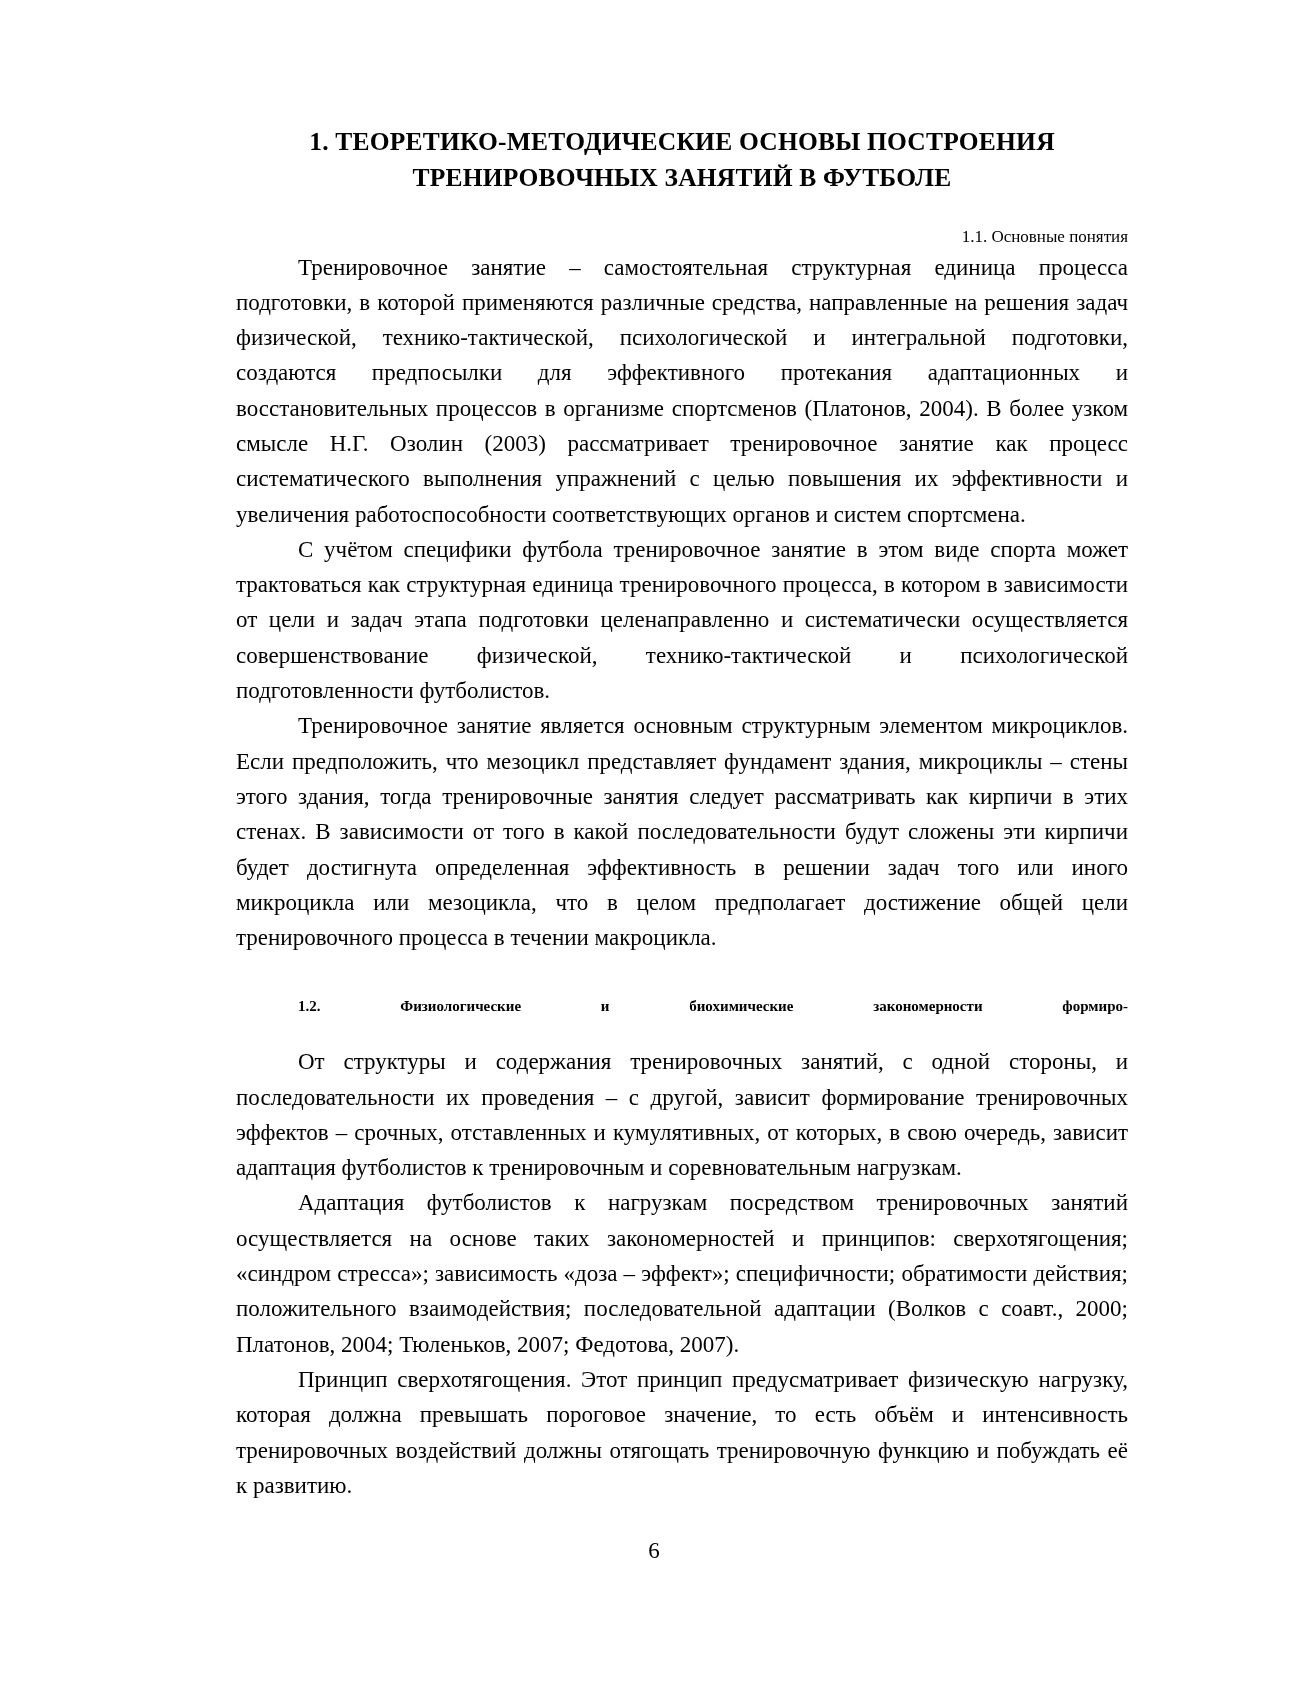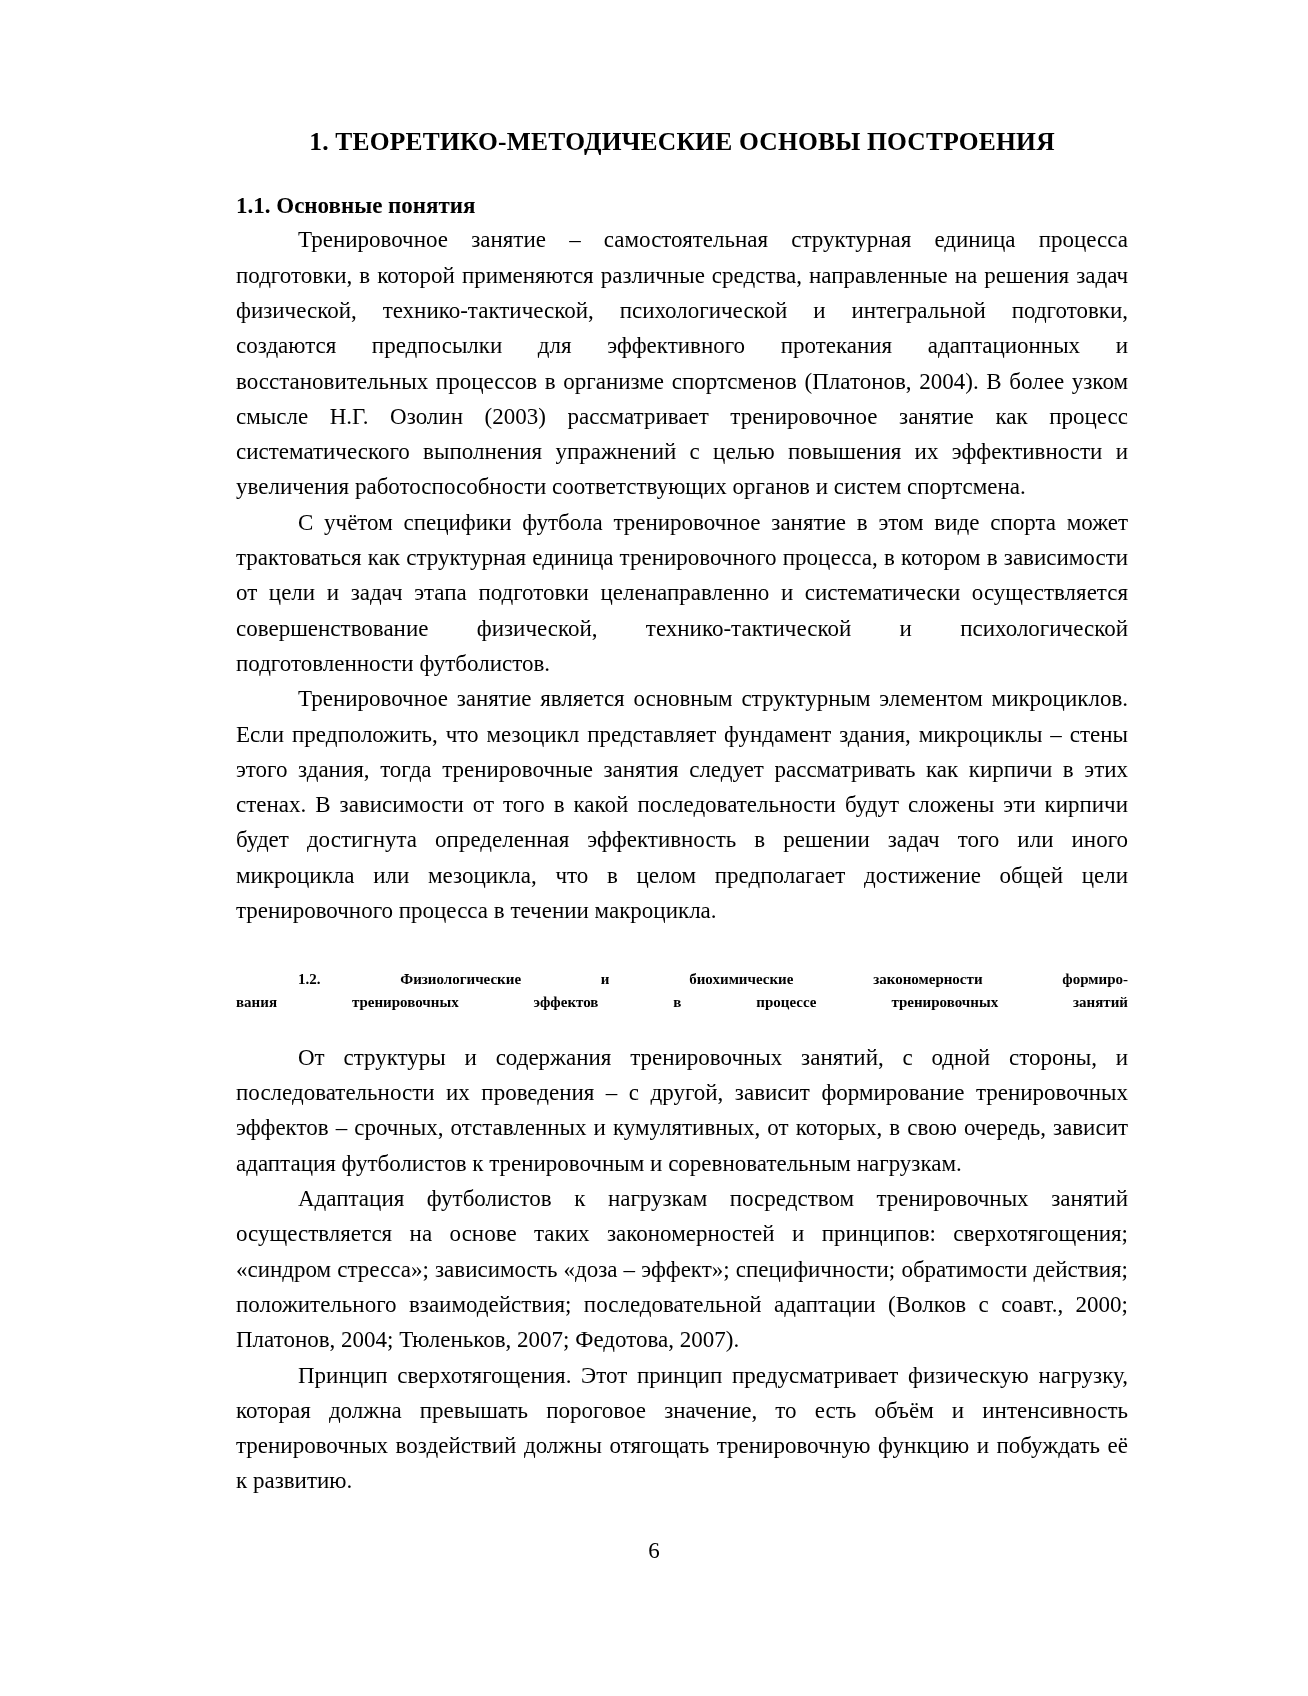--- a/index.html
+++ b/index.html
@@ -32,23 +32,23 @@
     font-weight: bold;
     font-size: 25.5px;
     line-height: 1.40;
     letter-spacing: 0.2px;
     margin: 0 0 6px 0;
   }
   .doc-title .title-line {
     display: block;
   }
   .section-heading {
-    text-align: left;
-    font-weight: bold;
-    font-size: 23px;
+    text-align: right;
+    font-weight: normal;
+    font-size: 17px;
     line-height: 1.42;
     margin: 14px 0 0 0;
   }
   .section-heading-just {
     text-align: justify;
     text-align-last: justify;
     font-weight: bold;
     font-size: 15px;
     line-height: 1.52;
     margin: 0;
@@ -87,37 +87,37 @@
 </style>
 </head>
 <body>
 
 <div class="page">
 
   <div class="content">
 
     <h1 class="doc-title">
         <span class="title-line">1. ТЕОРЕТИКО-МЕТОДИЧЕСКИЕ ОСНОВЫ ПОСТРОЕНИЯ</span>
+        <span class="title-line">ТРЕНИРОВОЧНЫХ ЗАНЯТИЙ В ФУТБОЛЕ</span>
       </h1>
 
     <div class="spacer-sm"></div>
 
     <h2 class="section-heading">1.1. Основные понятия</h2>
 
     <p class="body-text">Тренировочное занятие – самостоятельная структурная единица процесса подготовки, в которой применяются различные средства, направленные  на решения задач физической, технико-тактической, психологической и интегральной подготовки, создаются предпосылки для эффективного протекания адаптационных и восстановительных процессов в организме спортсменов (Платонов, 2004). В более узком смысле Н.Г. Озолин (2003) рассматривает тренировочное занятие как процесс систематического выполнения упражнений с целью повышения их эффективности и увеличения работоспособности соответствующих органов и систем спортсмена.</p>
 
     <p class="body-text">С учётом специфики футбола тренировочное занятие в этом виде спорта может трактоваться как структурная единица тренировочного процесса, в котором в зависимости от цели и задач этапа подготовки целенаправленно и систематически осуществляется совершенствование физической, технико-тактической и психологической подготовленности футболистов.</p>
 
     <p class="body-text">Тренировочное занятие является основным структурным элементом микроциклов. Если предположить, что мезоцикл представляет фундамент здания, микроциклы – стены этого здания, тогда тренировочные занятия следует рассматривать как кирпичи в этих стенах. В зависимости от того в какой последовательности будут сложены эти кирпичи будет достигнута определенная эффективность в решении задач того или иного микроцикла или мезоцикла, что в целом предполагает достижение общей цели тренировочного процесса в течении макроцикла.</p>
 
     <div class="spacer-lg"></div>
 
     <h2 class="section-heading-just">
       <span>1.2.  Физиологические  и  биохимические  закономерности  формиро-</span>
-      <span class="h-line2">вания тренировочных эффектов в процессе тренировочных занятий</span>
     </h2>
 
     <div class="spacer-md"></div>
 
     <p class="body-text">От структуры и содержания тренировочных занятий, с одной стороны, и последовательности их проведения – с другой, зависит формирование тренировочных эффектов – срочных, отставленных и кумулятивных, от которых, в свою очередь, зависит адаптация футболистов к тренировочным и соревновательным нагрузкам.</p>
 
     <p class="body-text">Адаптация футболистов к нагрузкам посредством тренировочных занятий осуществляется на основе таких закономерностей и принципов: сверхотягощения; «синдром стресса»; зависимость «доза – эффект»; специфичности; обратимости действия; положительного  взаимодействия; последовательной адаптации (Волков с соавт., 2000; Платонов, 2004; Тюленьков, 2007; Федотова, 2007).</p>
 
     <p class="body-text last-line-left">
       <span class="italic">Принцип сверхотягощения.</span><span> Этот принцип предусматривает физическую нагрузку, которая должна превышать пороговое значение, то есть объём и интенсивность тренировочных воздействий должны отягощать тренировочную функцию и побуждать её к развитию.</span>

